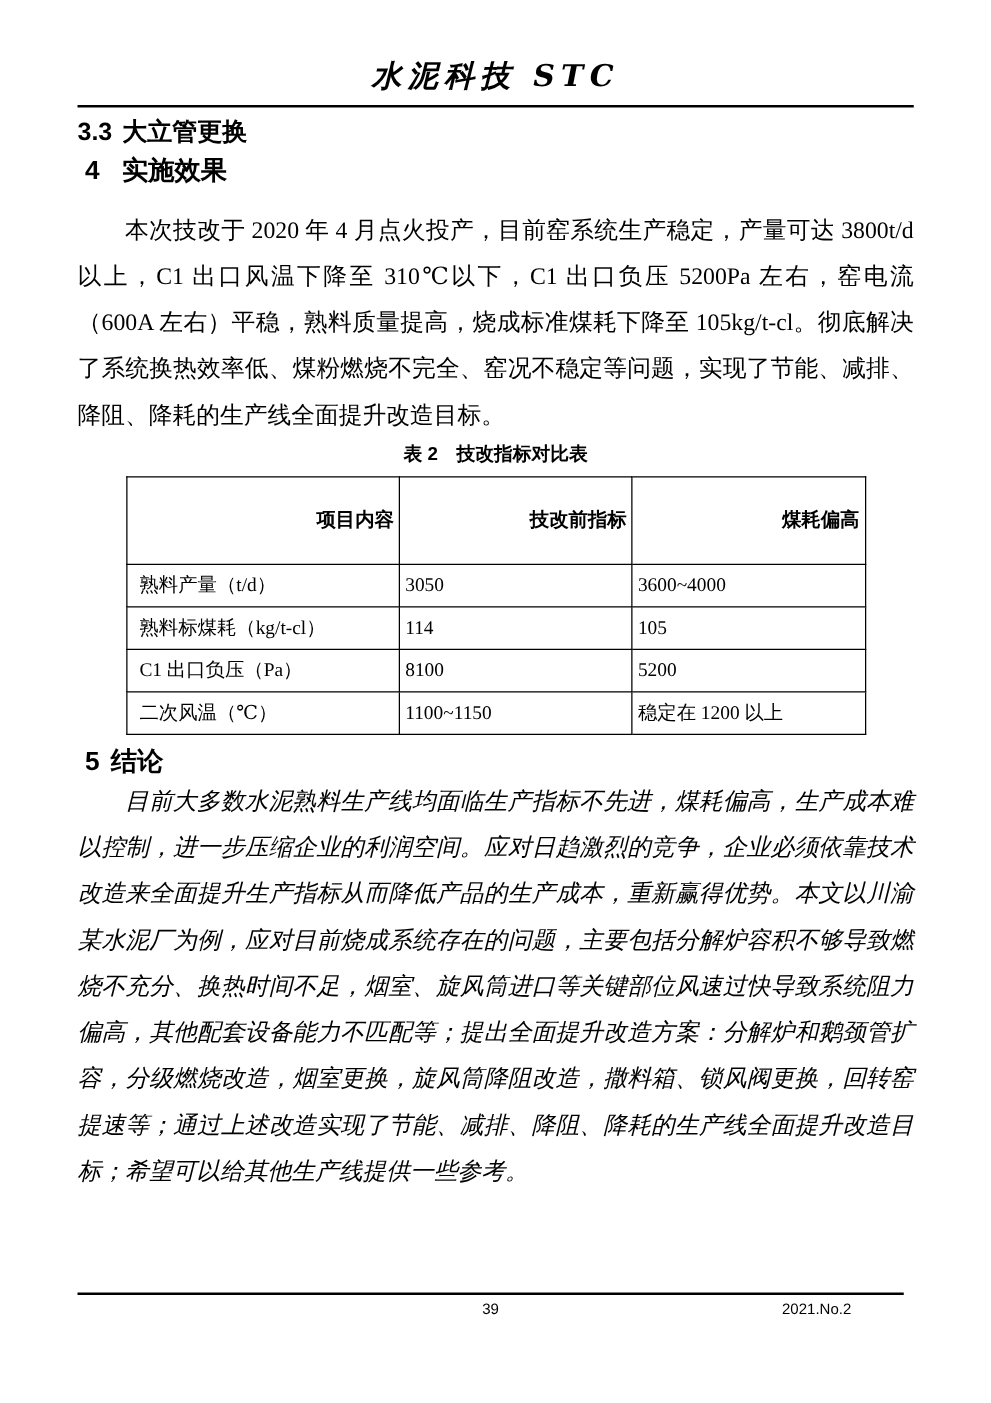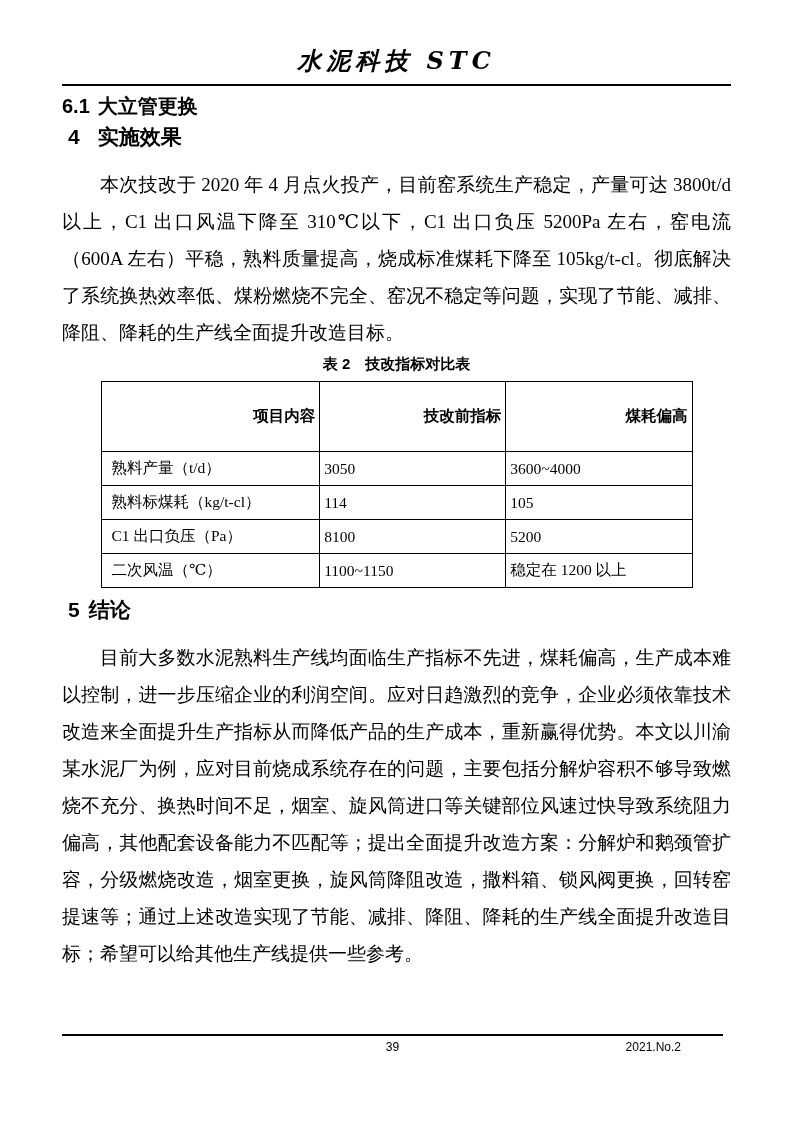--- a/index.html
+++ b/index.html
@@ -46,21 +46,21 @@
   
   .para {
     font-size: 19px;
     line-height: 37px;
     text-align: justify;
     text-indent: 2em;
     margin-top: 4px;
   }
   .para-s33 { margin-top: 6px; }
   .para-s2  { margin-top: 15px; }
-  .para-s5  { margin-top: 16px; }
+  .para-s5  { margin-top: 0; font-style: italic; }
   
   .table-caption {
     margin-top: 3px;
     text-align: center;
     font-family: "Liberation Sans", "DejaVu Sans", sans-serif;
     font-weight: bold;
     font-size: 15px;
     line-height: 20px;
   }
   table.cmp {
@@ -111,21 +111,21 @@
   .issue { position: absolute; right: 42px; top: 0; }
 </style>
 </head>
 <body>
 
 <div class="content">
 
   <div class="journal-title">水泥科技 STC</div>
   <div class="header-rule"></div>
 
-  <h2 class="sec-heading h-33"><span class="h-num-33">6.1</span><span>大立管更换</span></h2>
+  <h2 class="sec-heading h-33"><span class="h-num-33">3.3</span><span>大立管更换</span></h2>
 
 
   <h2 class="sec-heading h-4"><span class="h-num-4">4</span><span>实施效果</span></h2>
 
   <p class="para para-s2">本次技改于 2020 年 4 月点火投产，目前窑系统生产稳定，产量可达 3800t/d 以上，C1 出口风温下降至 310℃以下，C1 出口负压 5200Pa 左右，窑电流（600A 左右）平稳，熟料质量提高，烧成标准煤耗下降至 105kg/t-cl。彻底解决了系统换热效率低、煤粉燃烧不完全、窑况不稳定等问题，实现了节能、减排、降阻、降耗的生产线全面提升改造目标。</p>
 
   <div class="table-caption">表 2　技改指标对比表</div>
 
   <table class="cmp">
     <colgroup>

